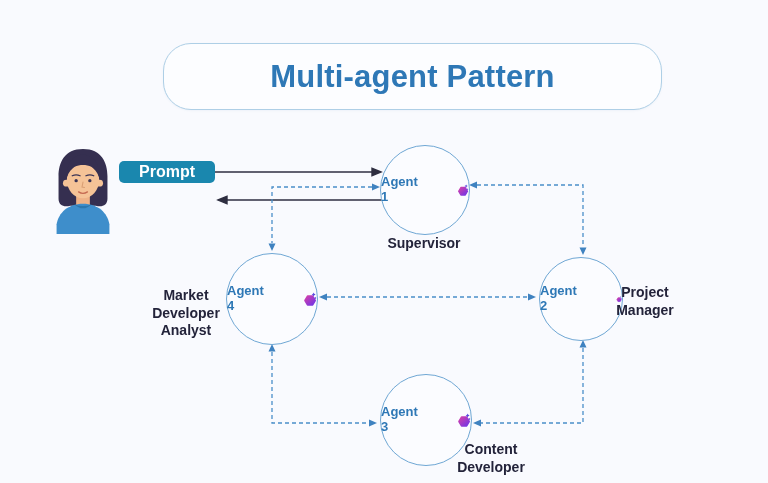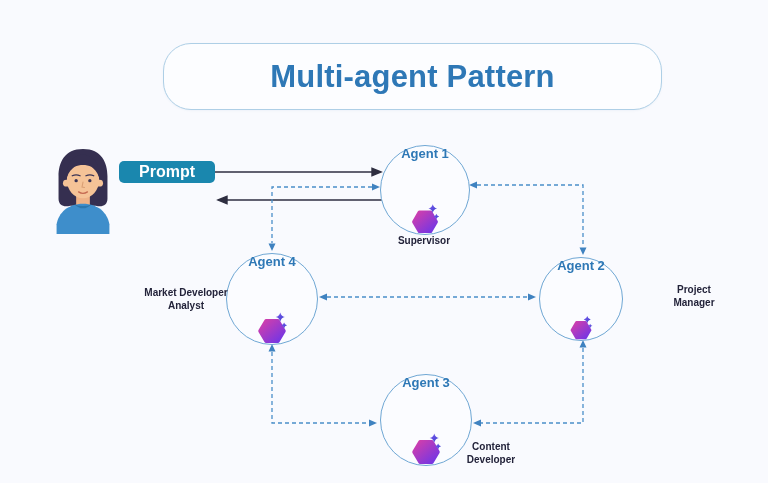--- a/index.html
+++ b/index.html
@@ -14,26 +14,26 @@
     background:#fcfdff;display:flex;align-items:center;justify-content:center;
     box-shadow:0 1px 2px rgba(120,150,190,.08);
   }
   .title-text{
     color:var(--accent,#2e78b6);font-size:31px;font-weight:600;letter-spacing:.2px;
   }
   .wires{position:absolute;left:0;top:0;width:768px;height:483px;}
   .agent{
     position:absolute;border:1.3px solid var(--circle-border,#6fa7d4);
     border-radius:50%;background:#fbfcff;
-    display:flex;flex-direction:column;align-items:center;justify-content:center;gap:39px;
+    display:flex;flex-direction:row;align-items:center;justify-content:center;gap:39px;
   }
   .agent-label{color:var(--accent,#2e78b6);font-weight:700;font-size:13px;margin-bottom:3px;}
   .agent-icon{width:36px;height:36px;}
   .role{
-    position:absolute;color:var(--label,#23233a);font-weight:600;font-size:10px;
+    position:absolute;color:var(--label,#23233a);font-weight:600;font-size:14px;
     line-height:1.25;text-align:center;
   }
   .pill{
     position:absolute;left:119px;width:96px;height:22px;border-radius:5px;
     display:flex;align-items:center;justify-content:center;
     color:#fff;font-size:16px;font-weight:600;
   }
   .pill-prompt{top:161px;background:var(--prompt,#1a87ae);}
   .pill-response{top:190px;background:var(--response,#3a7d22);}
   .avatar{position:absolute;left:47px;top:144px;width:72px;height:90px;}
@@ -124,21 +124,21 @@
       </svg>
   </div>
   <div class="role" style="left:374px;top:235px;width:100px;">Supervisor</div>
 
   <div class="agent" style="left:539px;top:257px;width:82px;height:82px;">
     <div class="agent-label">Agent 2</div>
     <svg class="agent-icon" viewBox="0 0 36 36">
         <use href="#agent-hex"></use>
       </svg>
   </div>
-  <div class="role" style="left:663px;top:284px;width:62px;">Project Manager</div>
+  <div class="role" style="left:614px;top:284px;width:62px;">Project Manager</div>
 
   <div class="agent" style="left:380px;top:374px;width:90px;height:90px;">
     <div class="agent-label">Agent 3</div>
     <svg class="agent-icon" viewBox="0 0 36 36">
         <use href="#agent-hex"></use>
       </svg>
   </div>
   <div class="role" style="left:455px;top:441px;width:72px;">Content Developer</div>
 
   <div class="agent" style="left:226px;top:253px;width:90px;height:90px;">

